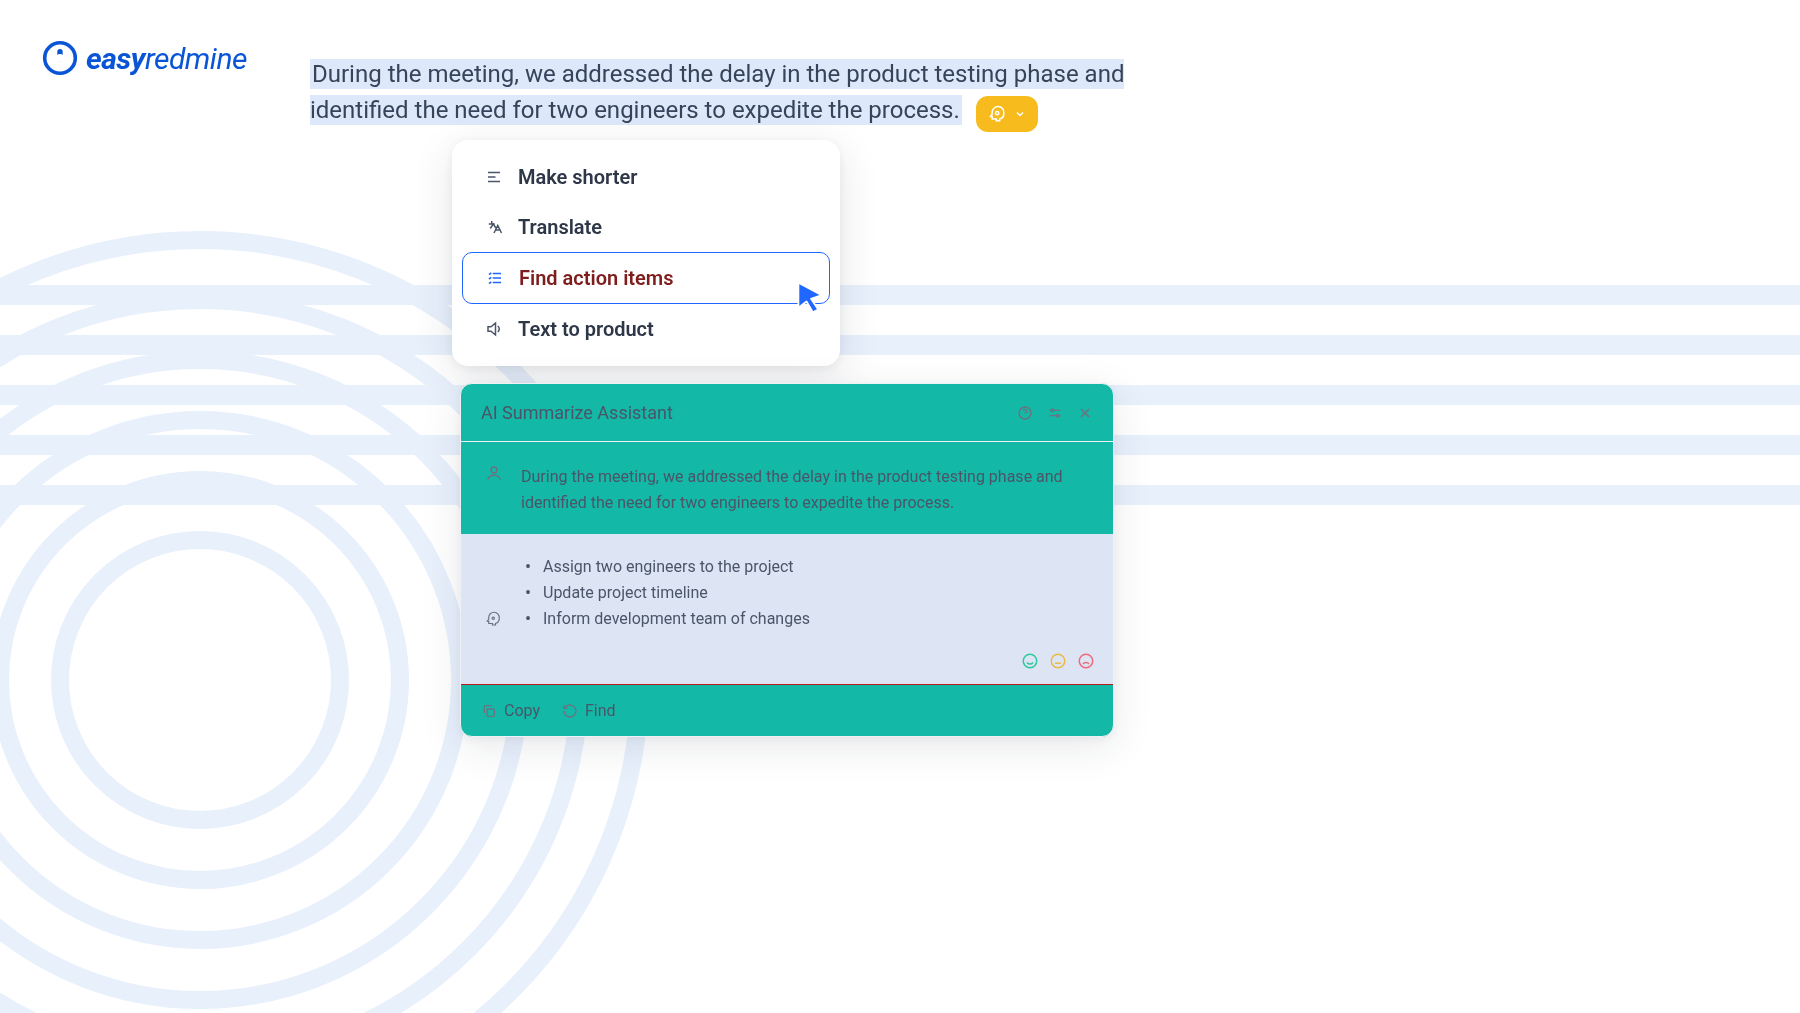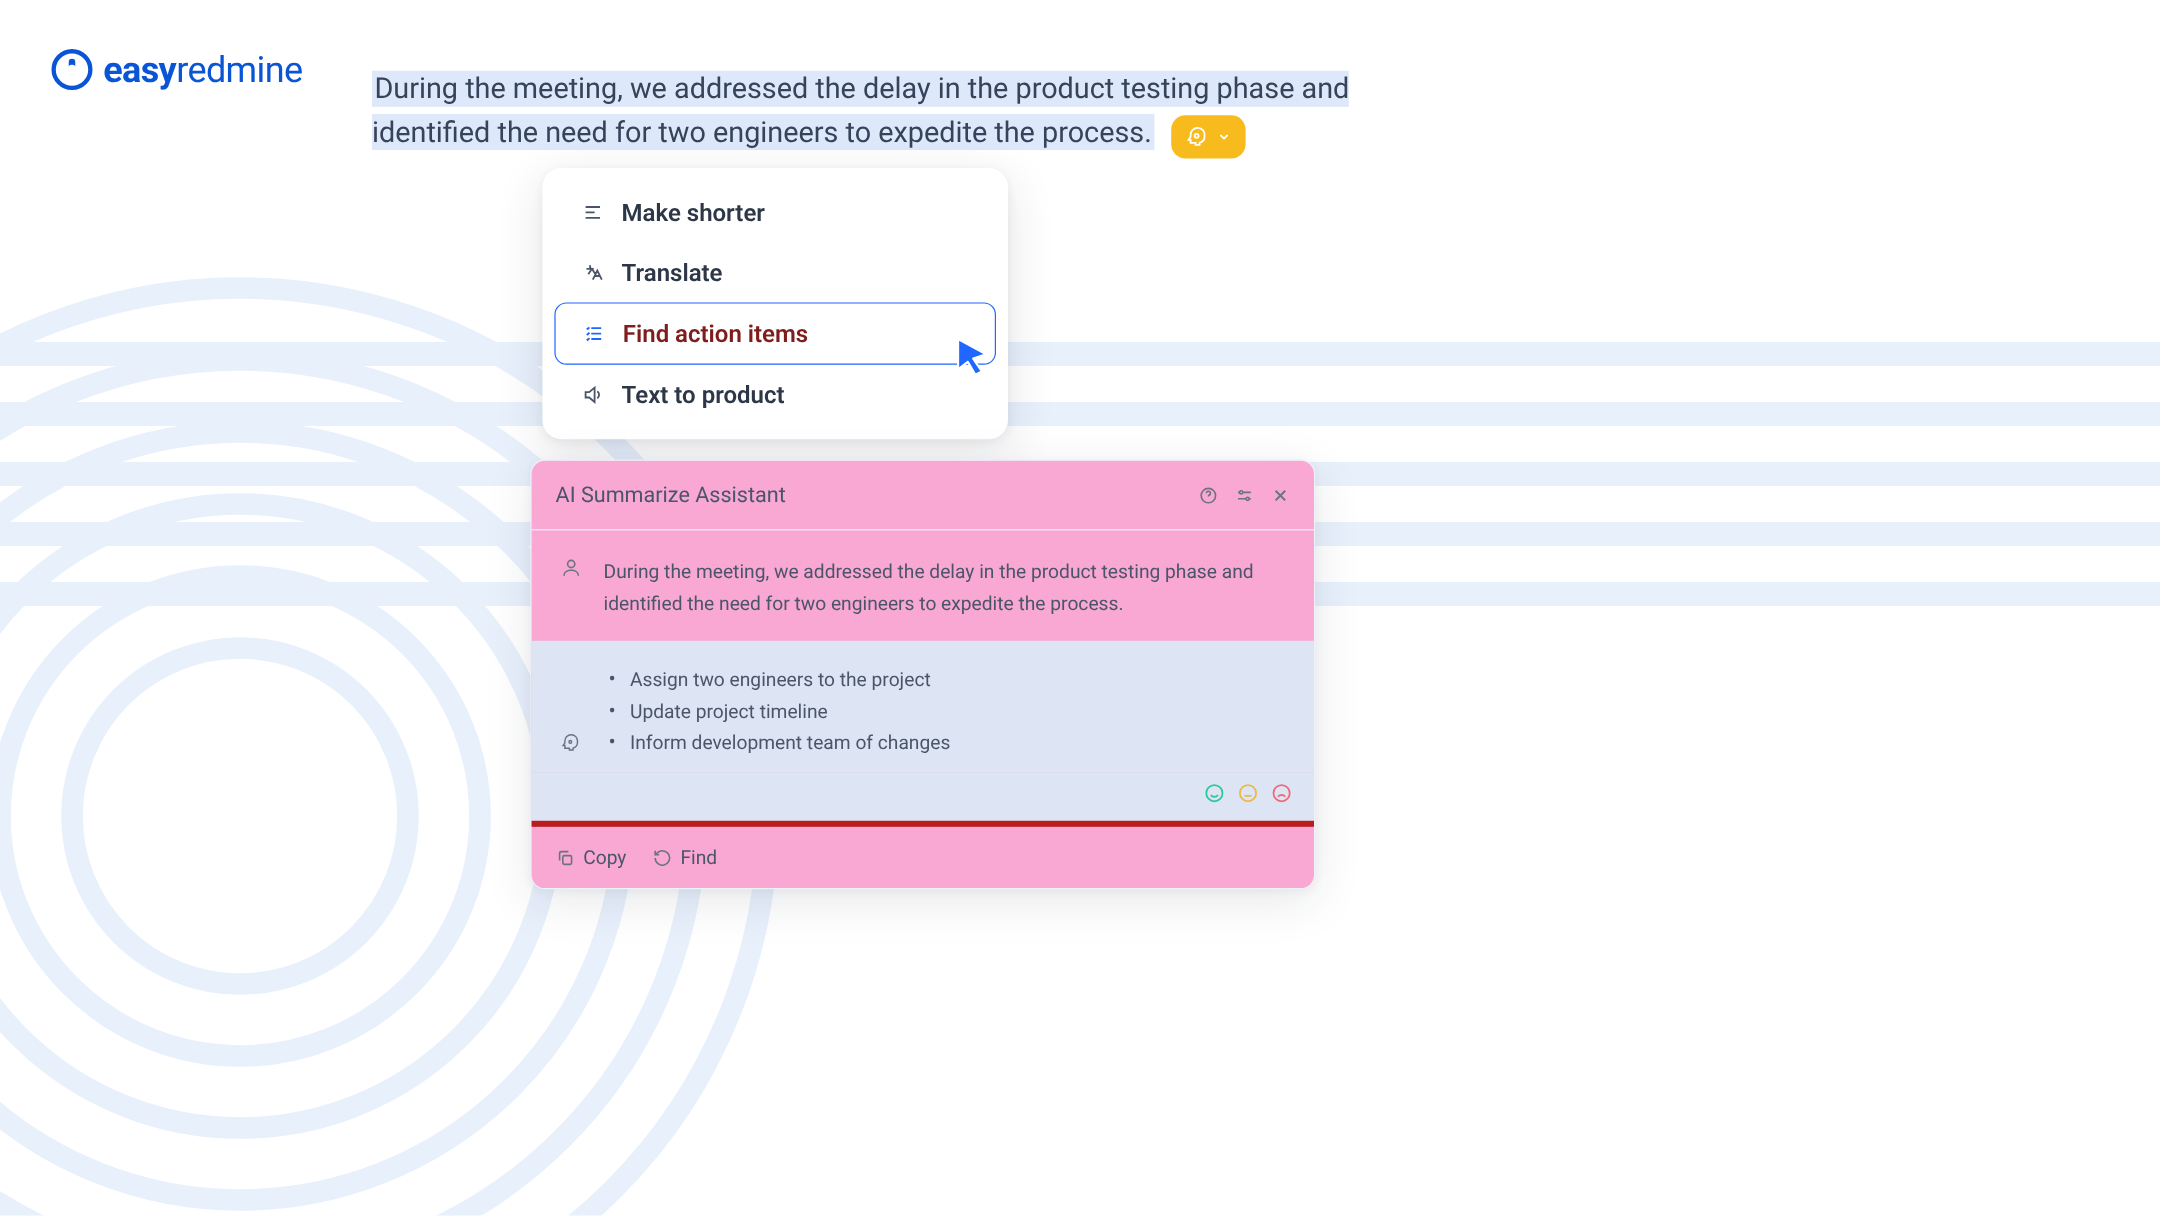--- a/index.html
+++ b/index.html
@@ -44,20 +44,21 @@
 }
 .logo-icon {
   width: 36px;
   height: 36px;
 }
 .logo-text {
   font-size: 30px;
   font-weight: 700;
   color: #0a55d6;
   letter-spacing: -0.5px;
+  font-style: italic;
 }
 .logo-text .thin { font-weight: 400; }
 .selection-area {
   position: absolute;
   left: 310px;
   top: 56px;
   width: 830px;
   z-index: 5;
 }
 .selected-text {
@@ -116,24 +117,24 @@
 .cursor-pointer {
   position: absolute;
   left: 793px;
   top: 279px;
   width: 36px;
   height: 36px;
   z-index: 15;
 }
 .assistant-card {
   position: absolute;
-  left: 442px;
+  left: 460px;
   top: 383px;
   width: 654px;
-  background: #f9a8d4;
+  background: #14b8a6;
   border-radius: 12px;
   box-shadow: 0 10px 40px rgba(30,40,60,0.10), 0 2px 8px rgba(30,40,60,0.05);
   z-index: 10;
   border: 1px solid #eef1f6;
 }
 .assistant-header {
   display: flex;
   align-items: center;
   justify-content: space-between;
   padding: 18px 20px;
@@ -187,21 +188,21 @@
   justify-content: flex-end;
   gap: 10px;
   padding: 8px 18px 14px 18px;
   background: #dde5f5;
 }
 .face { width: 18px; height: 18px; }
 .assistant-footer {
   display: flex;
   gap: 22px;
   padding: 16px 20px;
-  border-top: 5px solid #b91c1c;
+  border-top: 1px solid #b91c1c;
 }
 .footer-btn {
   display: flex;
   align-items: center;
   gap: 7px;
   font-size: 16px;
   color: #4a5568;
   cursor: pointer;
 }
 .side-icon {

